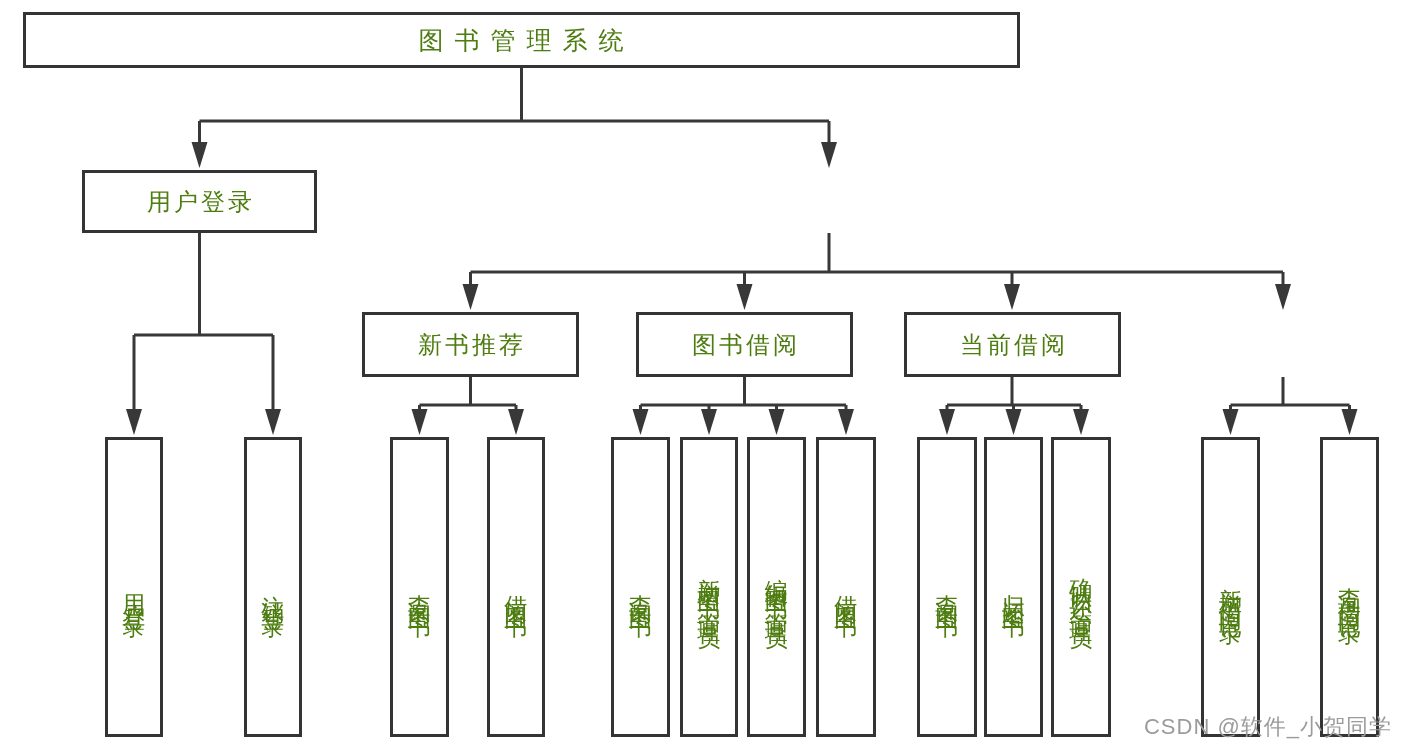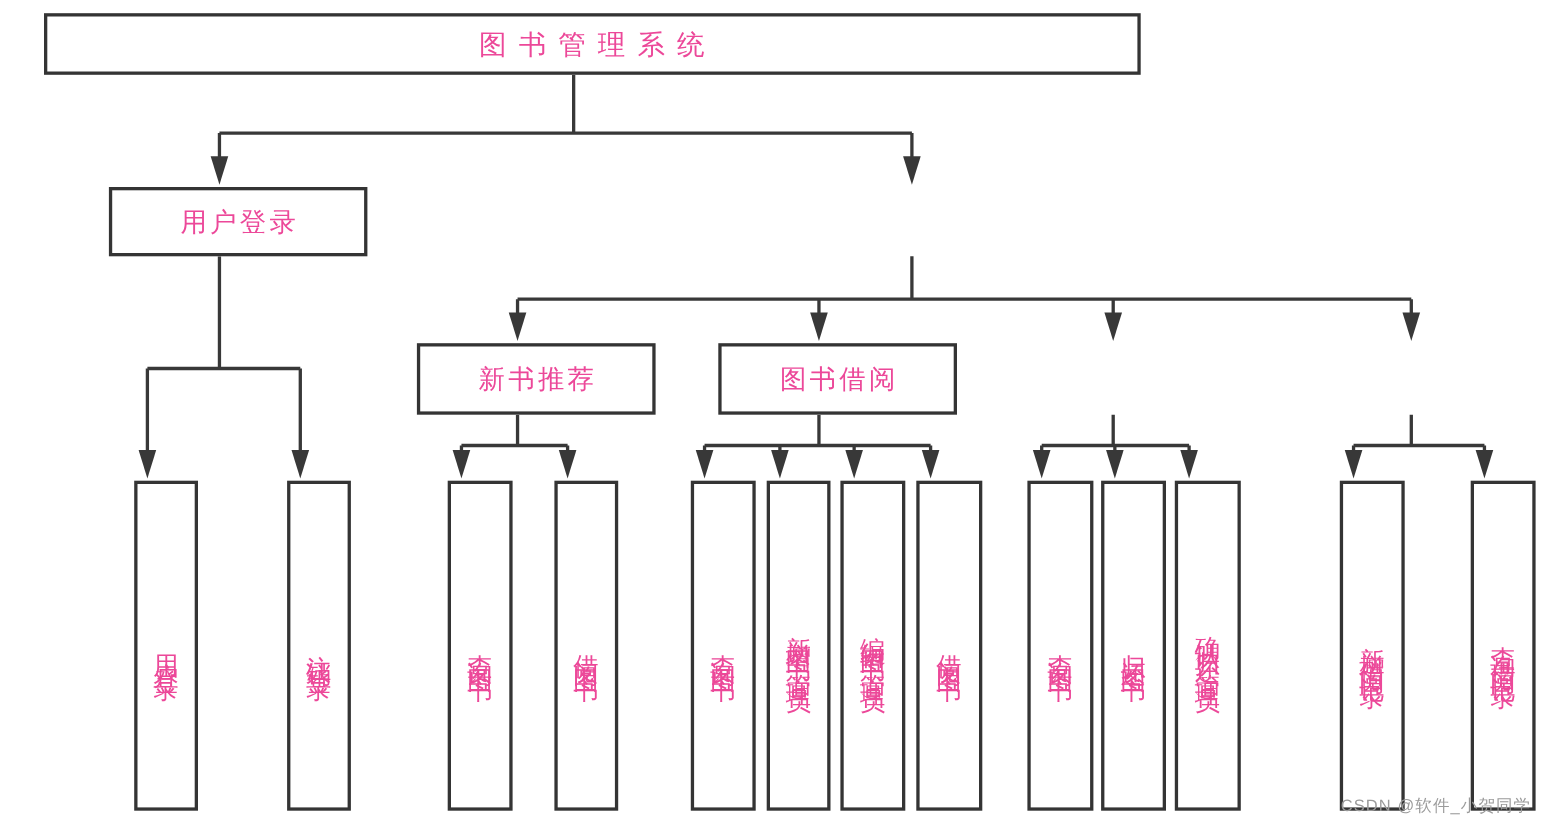--- a/index.html
+++ b/index.html
@@ -10,23 +10,22 @@
     font-family:"Liberation Sans", sans-serif;
     overflow:hidden;
   }
   svg.connectors{position:absolute;left:0;top:0;z-index:0;}
   .node{
     position:absolute;
     box-sizing:border-box;
     background:#ffffff;
     border:3px solid #343434;
     display:flex;align-items:center;justify-content:center;
-    color:#ec4899;
+    color:#4d7c0f;
     z-index:1;
-    margin-left:17px;
   }
   .hnode{font-size:24px;letter-spacing:3px;white-space:nowrap;}
   .hnode span{transform:translateX(1.5px);} 
   .root{left:23px;top:12px;width:997px;height:56px;font-size:25px;letter-spacing:11px;}
   .root span{transform:translateX(5px);}
   .n-user-login{left:82px;top:170px;width:235px;height:63px;}
   .n-book-mgmt{left:713px;top:170px;width:232px;height:63px;}
   .n-newbook{left:362px;top:312px;width:217px;height:65px;}
   .n-bookborrow{left:636px;top:312px;width:217px;height:65px;}
   .n-currentborrow{left:904px;top:312px;width:217px;height:65px;}
@@ -50,21 +49,21 @@
   .v7{left:747px;width:59px;}
   .v8{left:816px;width:60px;}
   .v9{left:917px;width:60px;}
   .v10{left:984px;width:59px;}
   .v11{left:1051px;width:60px;}
   .v12{left:1201px;width:59px;}
   .v13{left:1320px;width:59px;}
   .watermark{
     position:absolute;
     right:13px;bottom:5px;
-    font-size:15px;
+    font-size:22px;
     color:#9b9b9b;
     letter-spacing:1px;
     z-index:2;
     white-space:nowrap;
   }
 </style>
 </head>
 <body>
 
 <div class="canvas">
@@ -119,20 +118,23 @@
   <div class="node hnode n-user-login">
     <span>用户登录</span>
   </div>
 
   <div class="node hnode n-bookborrow">
     <span>图书借阅</span>
   </div>
   <div class="node hnode n-newbook">
     <span>新书推荐</span>
   </div>
+  <div class="node hnode n-currentborrow">
+    <span>当前借阅</span>
+  </div>
 
   <div class="node vnode v1">
     <span>用户登录</span>
   </div>
   <div class="node vnode v2">
     <span>注销登录</span>
   </div>
 
   <div class="node vnode v3">
     <span>查询图书</span>

